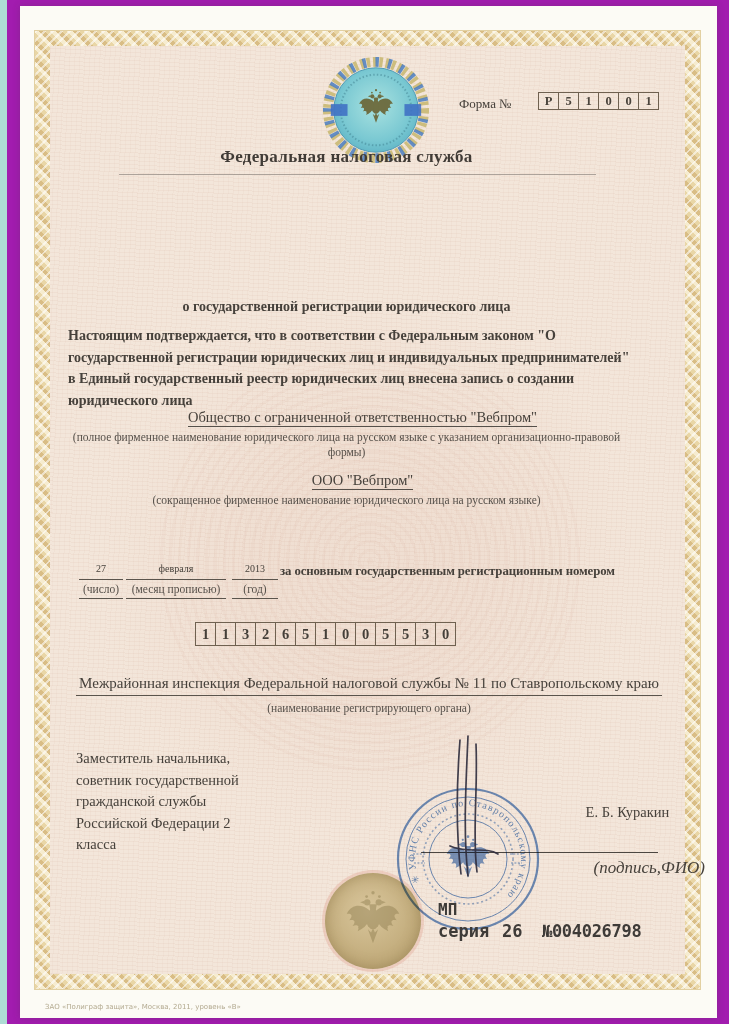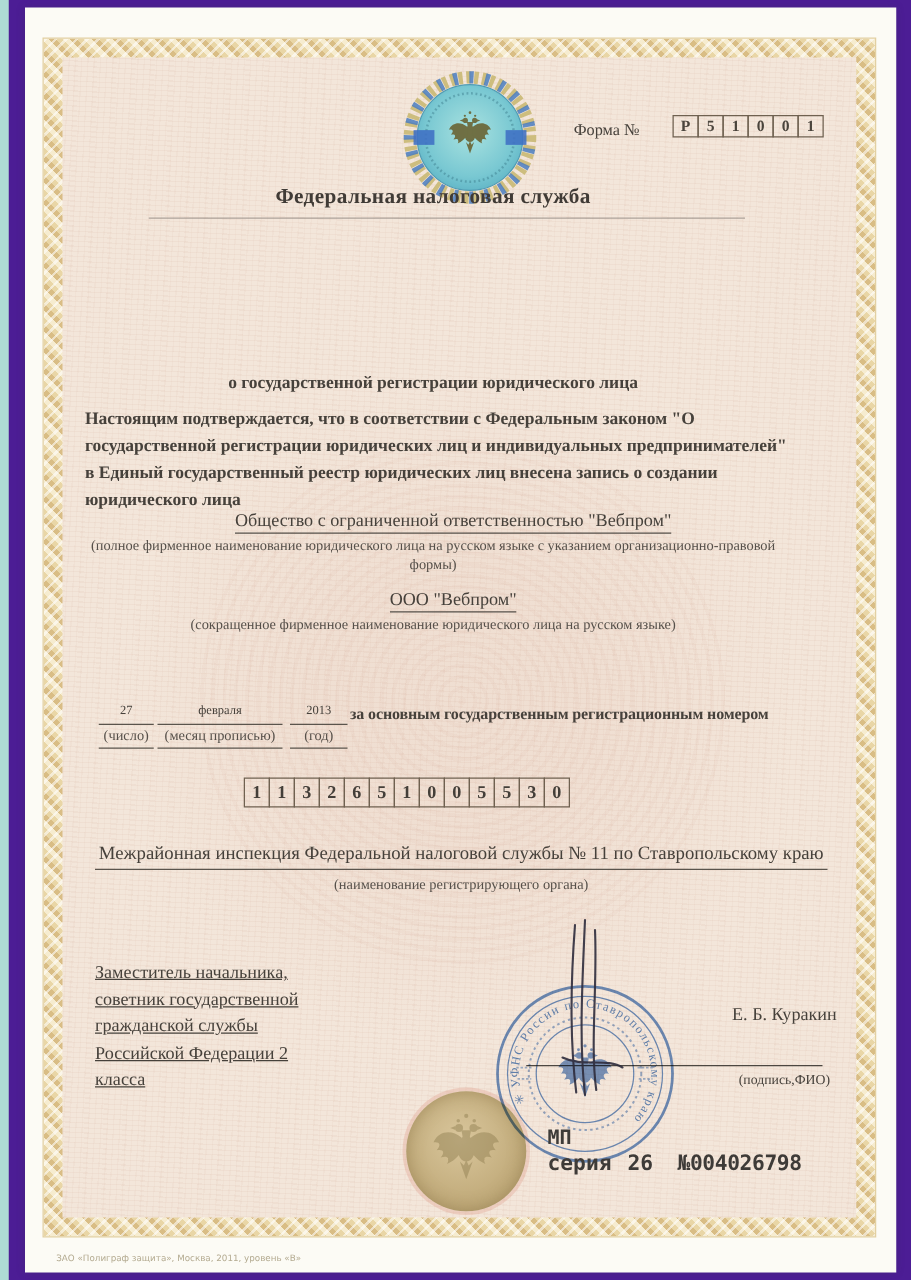--- a/index.html
+++ b/index.html
@@ -1,17 +1,17 @@
 <!DOCTYPE html>
 <html><head>
 <meta charset="utf-8">
 <style>
   html,body{margin:0;padding:0;}
   body{width:729px;height:1024px;background:#eef0ed;font-family:"Liberation Serif",serif;overflow:hidden;}
-  #screen{position:relative;width:729px;height:1024px;background:#4c1d95;}
+  #screen{position:relative;width:729px;height:1024px;background:#a21caf;}
   .abs{position:absolute;}
   
   .scan-strip{position:absolute;left:0;top:0;width:7px;height:100%;background:#aedcd5;}
   
   .paper{position:absolute;left:20px;top:6px;width:697px;height:1012px;background:#fcfbf5;box-shadow:0 0 7px rgba(60,60,60,.25);}
   
   .frame{position:absolute;left:14px;top:24px;right:16px;bottom:28px;
     border:1px solid #e2d0a2;
     background:
       repeating-linear-gradient(135deg, rgba(255,255,255,.55) 0 2px, rgba(255,255,255,0) 2px 6px),
@@ -49,24 +49,24 @@
   .dval{top:514px;font-size:10px;text-align:center;padding-bottom:1px;line-height:18px;}
   .dcap{top:536px;font-size:11.5px;text-align:center;color:#56504a;padding-bottom:1px;line-height:15px;}
   .ogrnlabel{left:230px;top:516px;font-size:12.8px;line-height:19px;letter-spacing:-.1px;}
   .digitboxes{left:146px;top:576px;display:flex;}
   .digitbox{width:19px;height:22px;border:1px solid #6f6150;margin-left:-1px;text-align:center;
     font-size:14.5px;line-height:22px;font-weight:bold;color:#443f39;}
   .authority{left:26px;top:629px;width:586px;text-align:center;font-size:15px;
     border-bottom:1px solid #5a544c;padding-bottom:3px;}
   .authcap{top:655px;left:26px;width:586px;text-align:center;}
   
-  .official{left:26px;top:722px;width:230px;font-size:14.5px;line-height:21.5px;text-decoration:underline;}
+  .official{left:26px;top:702px;width:230px;font-size:14.5px;line-height:21.5px;}
   .offname{left:500px;top:758px;width:155px;text-align:center;font-size:14.5px;}
   .sigline{left:371px;top:806px;width:237px;height:1px;background:#4c4741;}
-  .sigcap{left:500px;top:812px;width:155px;text-align:center;font-size:11px;}
+  .sigcap{left:500px;top:812px;width:155px;text-align:right;font-size:17px;font-style:italic;}
   .stamp{left:343px;top:738px;width:150px;height:150px;opacity:.88;mix-blend-mode:multiply;z-index:4;}
   .sigstrokes{left:380px;top:688px;width:80px;height:150px;z-index:5;}
   .seal{left:275px;top:827px;width:96px;height:96px;border-radius:50%;z-index:3;
     background:radial-gradient(circle at 45% 40%, #d9c69c, #c3ad7d 60%, #b29c6c);
     box-shadow:0 0 0 3px rgba(226,166,148,.38), inset 0 0 14px rgba(118,94,50,.4);}
   .seal svg{position:absolute;left:16px;top:14px;}
   .mono{font-family:"DejaVu Sans Mono",monospace;color:#3e3b38;z-index:6;}
   .mp{left:388px;top:854px;font-size:16px;font-weight:bold;}
   .serlabel{left:388px;top:875px;font-size:17px;font-weight:bold;}
   .serval{left:452px;top:875px;font-size:17px;font-weight:bold;}

